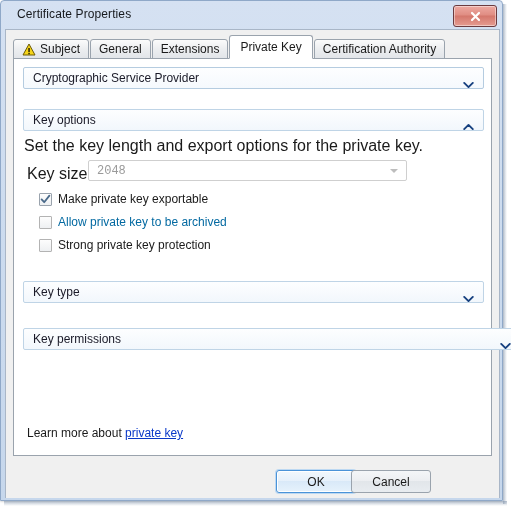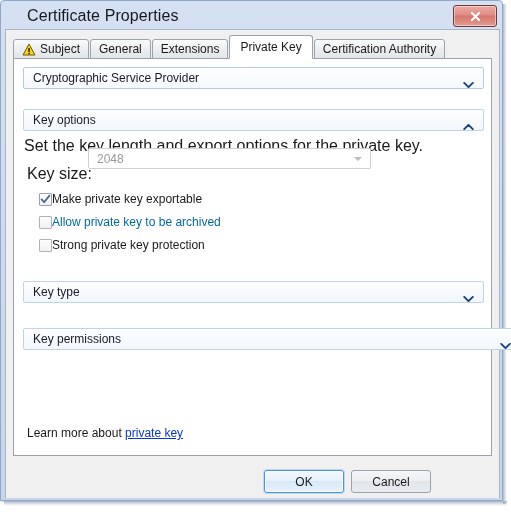--- a/index.html
+++ b/index.html
@@ -43,22 +43,22 @@
 
   
   .titlebar {
     position: absolute;
     left: 0; top: 0;
     width: 100%;
     height: 28px;
   }
   .title-text {
     position: absolute;
-    left: 26px; top: 6px;
-    font-size: 16px;
+    left: 16px; top: 6px;
+    font-size: 12px;
     color: #16191d;
     letter-spacing: 0.1px;
     white-space: nowrap;
   }
   .close-btn {
     position: absolute;
     right: 5px; top: 4px;
     width: 42px; height: 20px;
     border: 1px solid #6b3b3f;
     border-radius: 3px;
@@ -222,20 +222,21 @@
     border-left: 4px solid transparent;
     border-right: 4px solid transparent;
     border-top: 4px solid #bdbdbd;
   }
 
   
   .cbrow {
     position: absolute;
     display: flex;
     align-items: flex-end;
+    gap: 6px;
     cursor: pointer;
     padding-left: 13px;
   }
   .cbox {
     width: 13px; height: 13px;
     box-sizing: border-box;
     border: 1px solid #b3b3b3;
     background: linear-gradient(to bottom, #fdfdfd 0%, #eef0f2 100%);
     border-radius: 1px;
     position: relative;
@@ -274,20 +275,21 @@
     border-radius: 3px;
     display: flex;
     align-items: center;
     justify-content: center;
     cursor: pointer;
   }
   .btn.default {
     border: 1px solid #4b93d8;
     box-shadow: 0 0 0 1px #bcd8f2, inset 0 0 0 1px #ffffff;
     background: linear-gradient(to bottom, #f2f8fd 0%, #e6f0fa 48%, #d9e9f8 50%, #e6f2fc 100%);
+    margin-left: 12px;
   }
 </style>
 </head>
 <body>
 
 <div id="screen">
 
   <div class="window">
 
     <div class="titlebar">
@@ -351,21 +353,21 @@
             <svg width="11" height="7" viewBox="0 0 11 7" aria-hidden="true">
               <path d="M1.2 5.6 L5.5 1.4 L9.8 5.6" fill="none" stroke="#16407f" stroke-width="1.9" stroke-linecap="round" stroke-linejoin="round"></path>
             </svg>
           </span>
         </div>
 
         <div class="stat" style="left:10px; top:78px;">Set the key length and export options for the private key.</div>
 
         <div class="stat" style="left:13px; top:106px;">Key size:</div>
 
-        <div class="combo-dis" style="left:74px; top:89px; width:283px; height:21px;">
+        <div class="combo-dis" style="left:74px; top:101px; width:319px; height:21px;font-family:Liberation Mono, monospace;">
           <span class="ctext">2048</span>
           <span class="tri-dis"></span>
         </div>
 
         <div class="cbrow" style="left:12px; top:133px;">
           <span class="cbox checked">
             <svg width="11" height="11" viewBox="0 0 11 11" style="position:absolute;left:0;top:0;" aria-hidden="true">
               <path d="M1.6 5.4 L4.2 8.2 L9.4 1.6" fill="none" stroke="#4a6a8a" stroke-width="1.8" stroke-linecap="round" stroke-linejoin="round"></path>
             </svg>
           </span>

